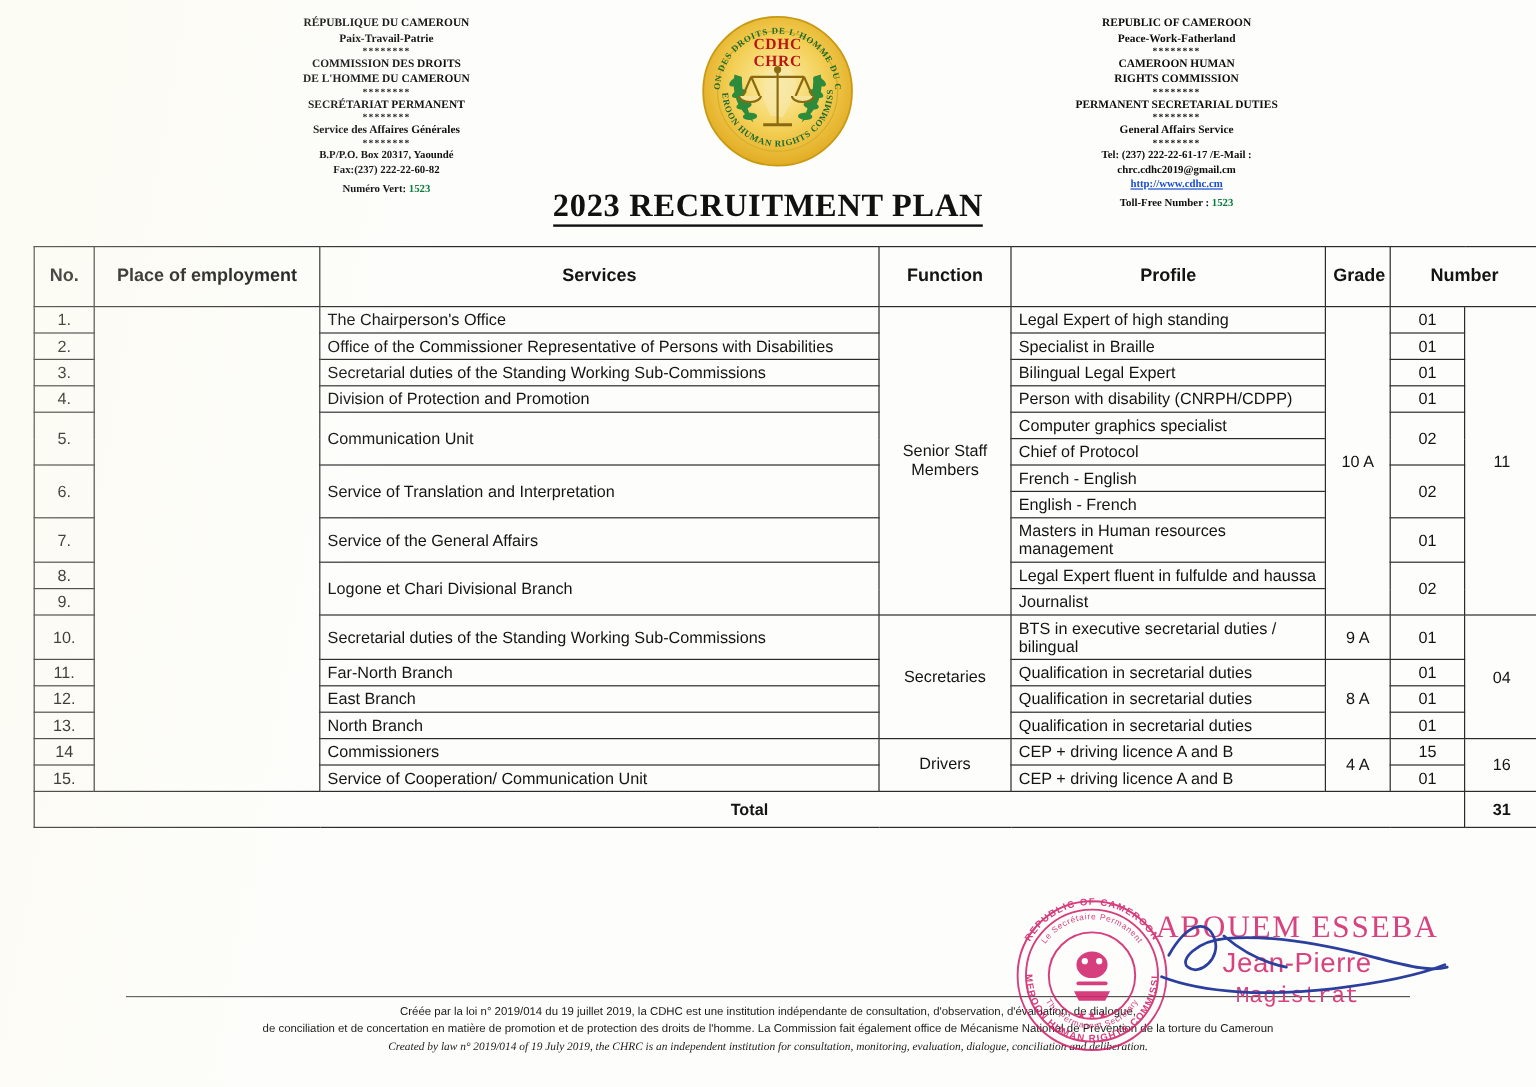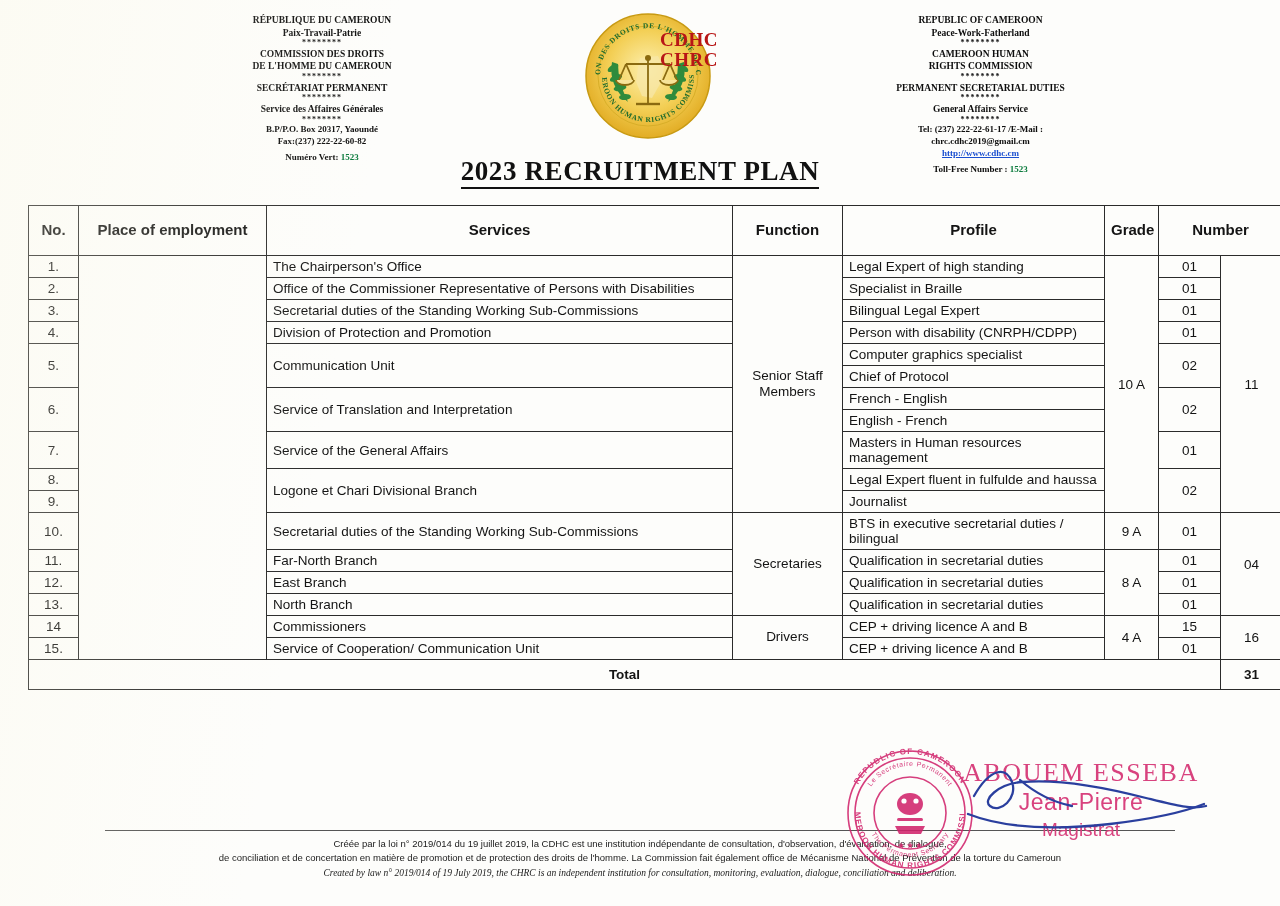--- a/index.html
+++ b/index.html
@@ -41,24 +41,24 @@
     position: absolute;
     left: 578px;
     top: 6px;
     width: 140px;
     height: 140px;
   }
   .logo-title {
     position: absolute;
     width: 100%;
     top: 24px;
-    text-align: right;
+    text-align: center;
     font-family: "Liberation Serif", serif;
     font-weight: bold;
-    font-size: 19px;
+    font-size: 13px;
     color: #b81616;
     line-height: 1.05;
     z-index: 5;
     letter-spacing: .5px;
   }
 
   
   .doc-title {
     text-align: center;
     font-family: "Liberation Serif", serif;
@@ -149,21 +149,21 @@
     white-space: nowrap;
   }
   .sig-first {
     font-family: "Liberation Sans", sans-serif;
     font-size: 23px;
     margin-top: 1px;
     color: #d8427e;
     letter-spacing: .5px;
   }
   .sig-role {
-    font-family: Liberation Sans, sans-serif;
+    font-family: Liberation Mono, monospace;
     font-size: 19px;
     margin-top: 3px;
     color: #d8427e;
   }
   .sig-rank {
     font-family: "Liberation Sans", sans-serif;
     font-size: 19px;
     margin-top: 2px;
     color: #d8427e;
   }

